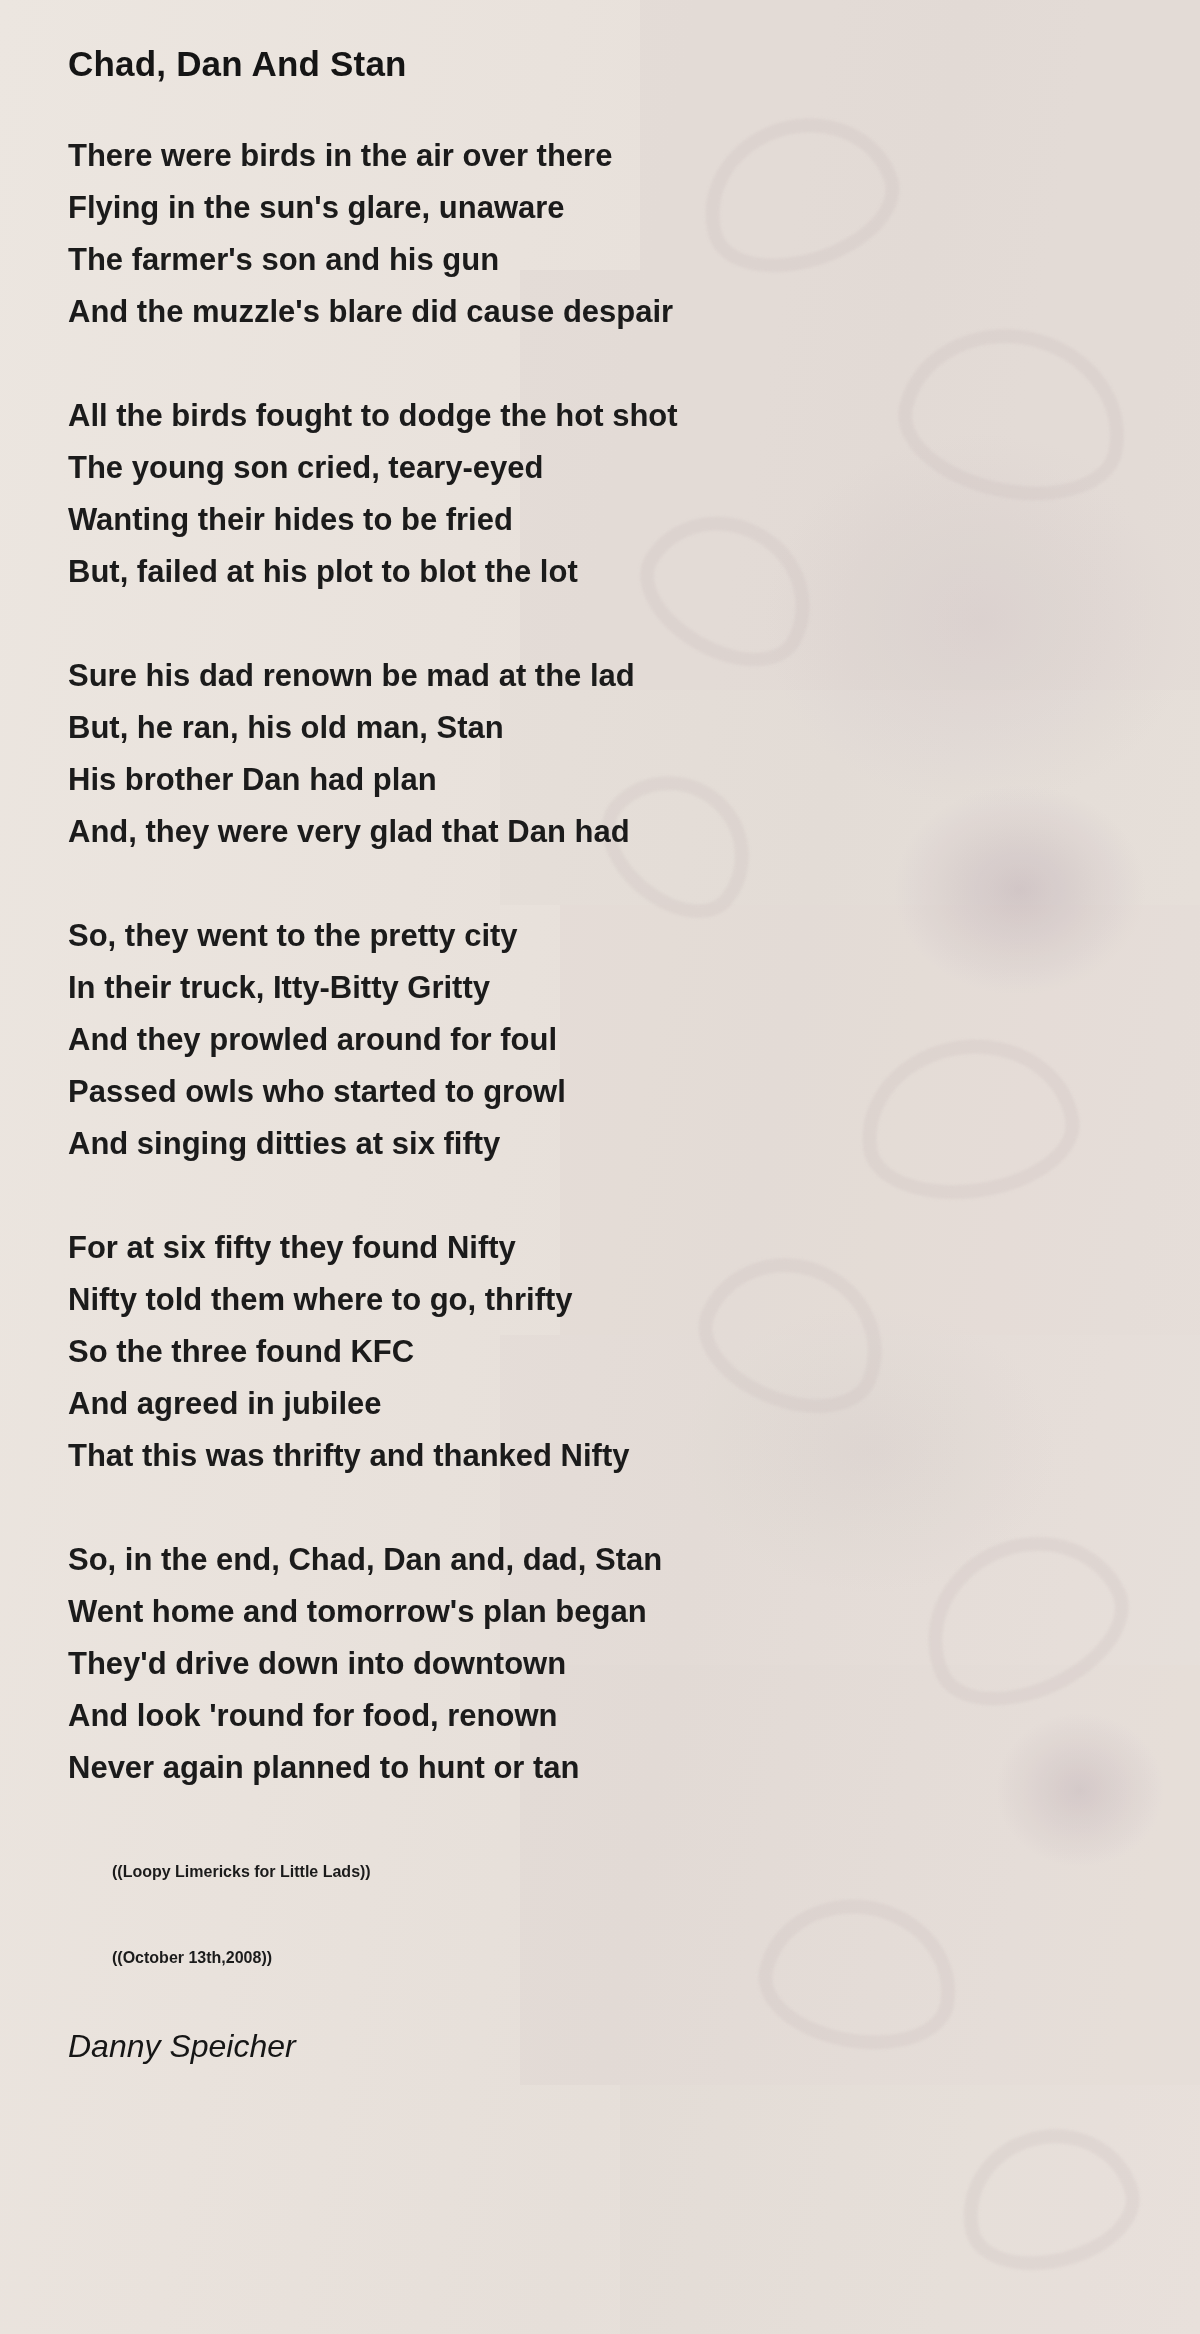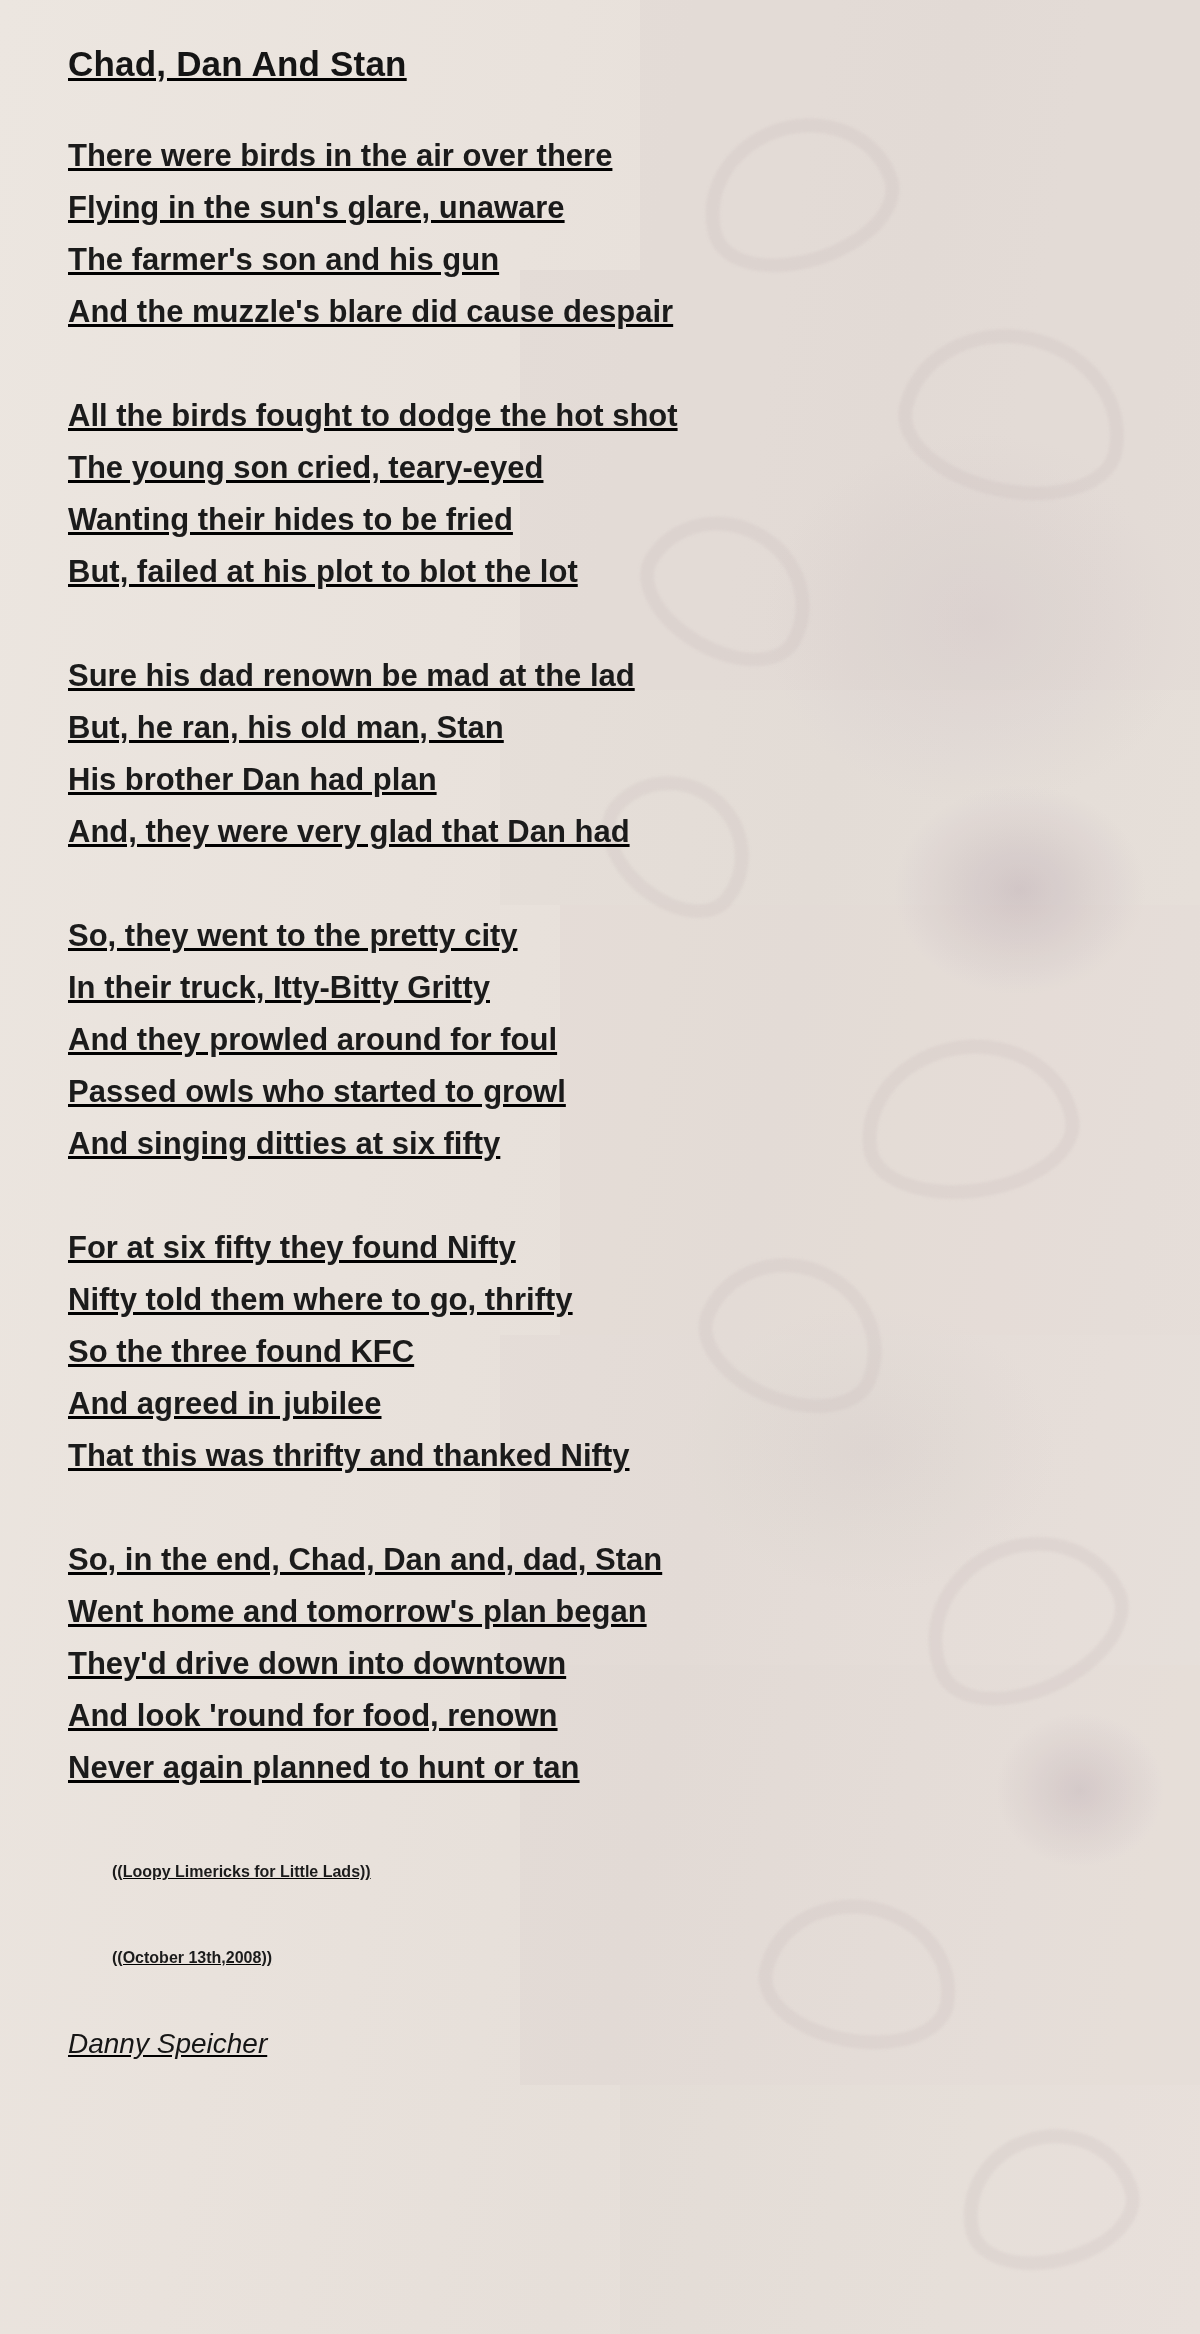--- a/index.html
+++ b/index.html
@@ -17,21 +17,20 @@
     position: relative;
     width: 1200px;
     height: 2334px;
     background:
       radial-gradient(ellipse 180px 150px at 1020px 890px, rgba(178,160,170,0.40), rgba(178,160,170,0) 70%),
       radial-gradient(ellipse 120px 110px at 1080px 1790px, rgba(178,160,170,0.35), rgba(178,160,170,0) 70%),
       radial-gradient(ellipse 300px 260px at 980px 620px, rgba(196,182,186,0.25), rgba(196,182,186,0) 72%),
       radial-gradient(ellipse 260px 200px at 870px 1450px, rgba(196,182,186,0.18), rgba(196,182,186,0) 72%),
       linear-gradient(100deg, #ece6e0 0%, #e9e2dc 35%, #e6dfd9 60%, #ebe4de 100%);
     overflow: hidden;
-    text-decoration: underline;
   }
   
   .tex {
     position: absolute;
     pointer-events: none;
     background: rgba(205,192,194,0.16);
   }
   .tex.b1 { left: 640px; top: 0;     width: 560px; height: 270px; }
   .tex.b2 { left: 520px; top: 270px; width: 680px; height: 420px; }
   .tex.b3 { left: 500px; top: 690px; width: 700px; height: 215px; background: rgba(205,192,194,0.10); }
@@ -82,21 +81,21 @@
   .note {
     font-size: 16px;
     font-weight: bold;
     color: #1b1b1b;
     line-height: 52px;
     margin-bottom: 34px;
     margin-left: 44px;
   }
   .author {
     margin-top: 44px;
-    font-size: 28px;
+    font-size: 32px;
     font-style: italic;
     color: #161616;
   }
 </style>
 </head>
 <body>
 
 <div class="page">
 
   <div class="tex b1"></div>

